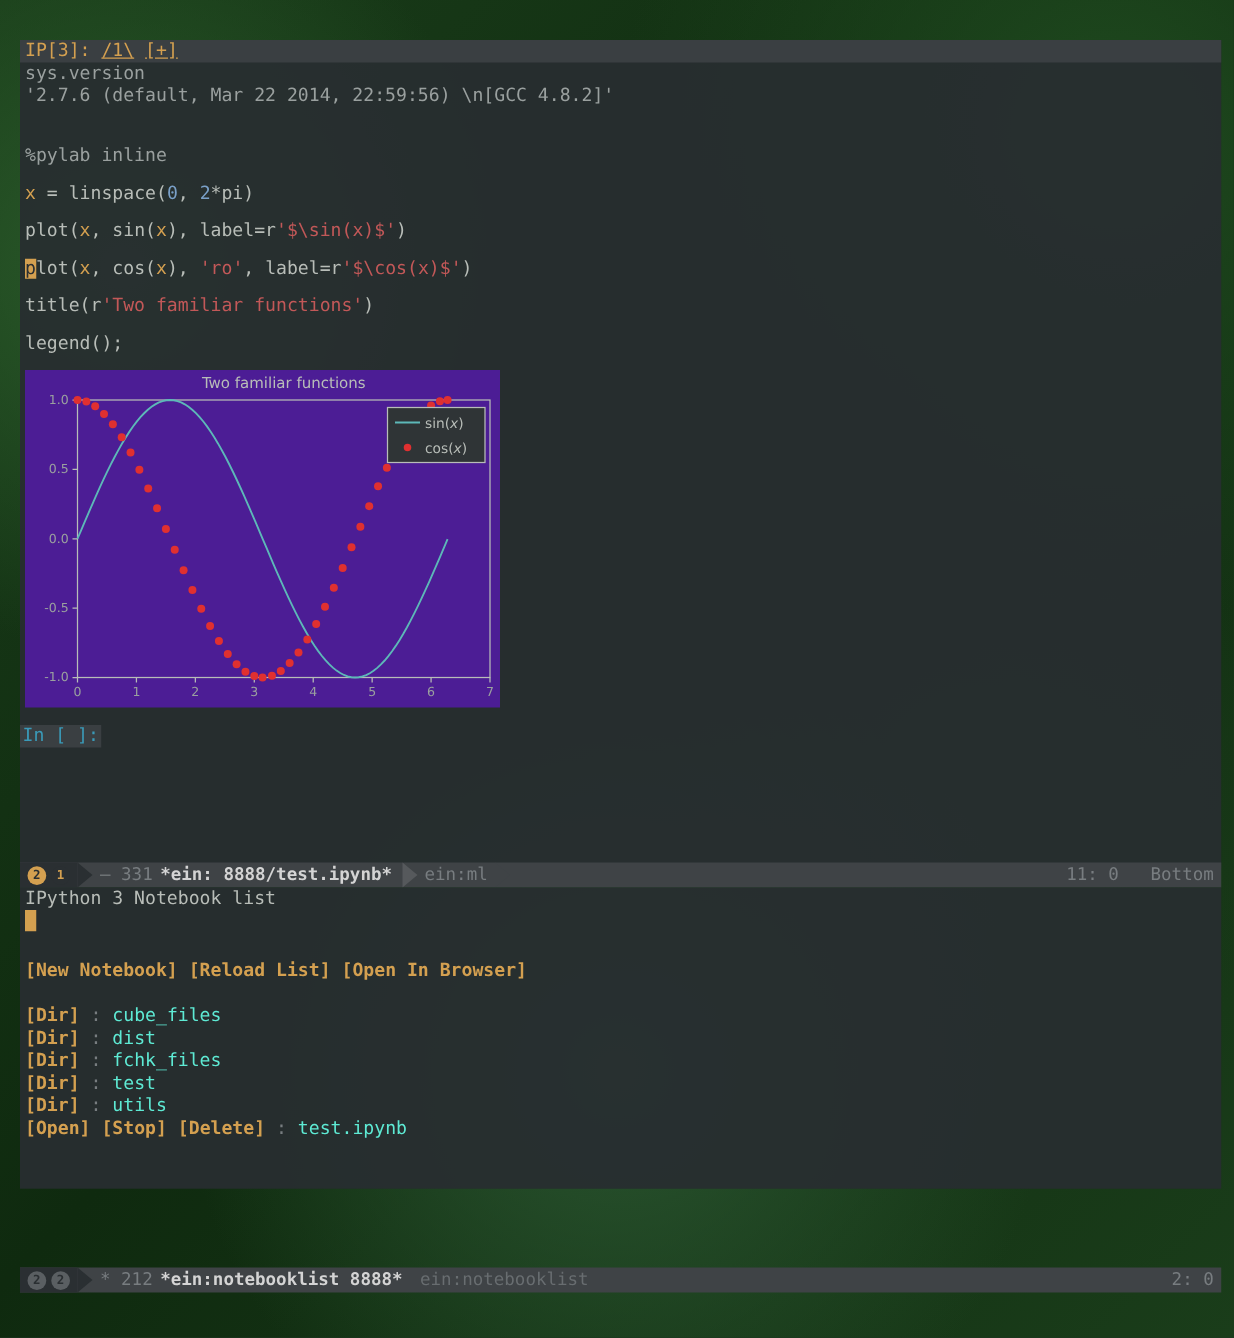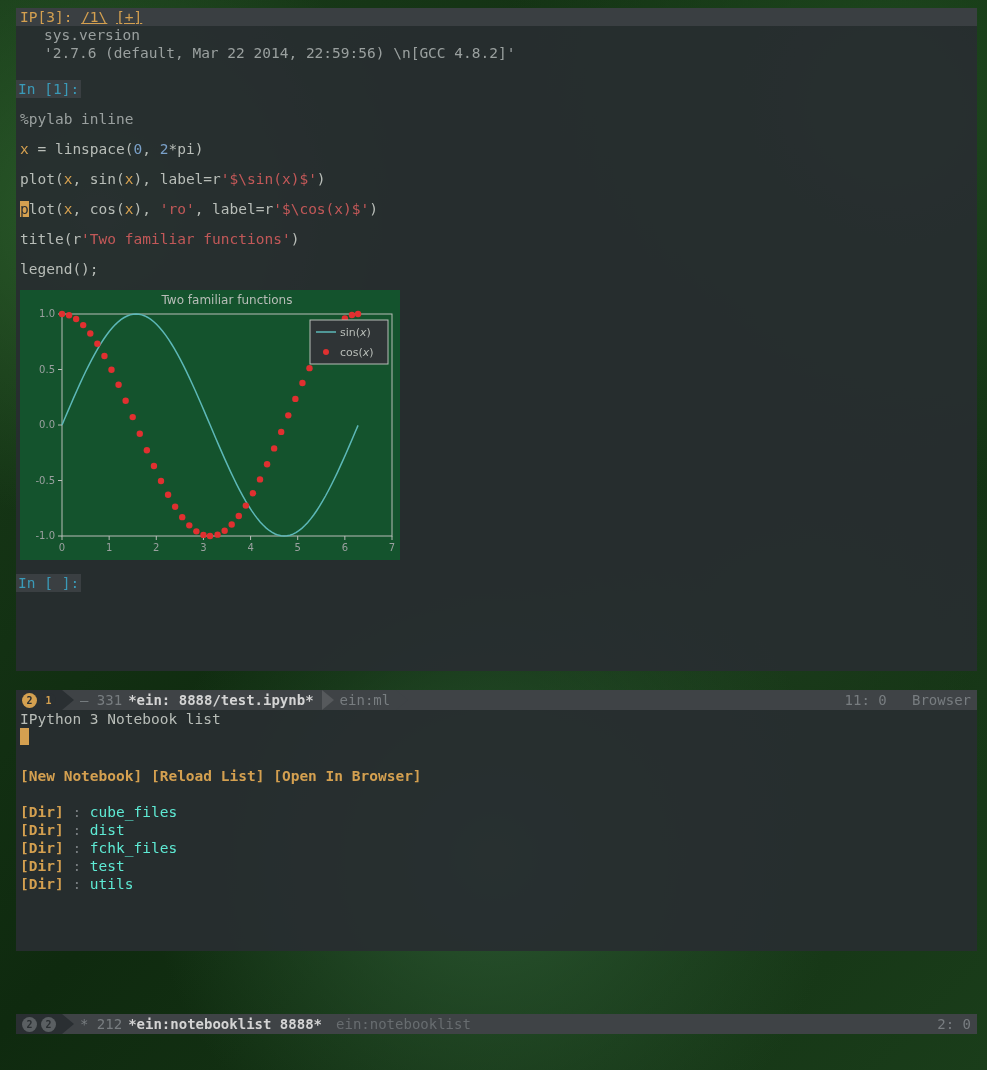--- a/index.html
+++ b/index.html
@@ -23,52 +23,52 @@
     radial-gradient(circle at 50% 80%, #2a5530 0%, transparent 35%),
     radial-gradient(circle at 80% 60%, #1a3a1a 0%, transparent 25%),
     linear-gradient(135deg, #1a3d1a 0%, #0f2a0f 50%, #1a3d1a 100%);
 }
 .pane {
   position: absolute;
   left: 16px;
   right: 10px;
   background: rgba(40,45,48,0.93);
 }
-.pane-top { top: 8px; height: 663px; }
+.pane-top { top: 32px; height: 663px; }
 .pane-bottom { top: 710px; height: 241px; }
 
 .header-line {
   background: #3a3f42;
   padding: 0 4px;
 }
 .ip-tag { color: #d4a050; }
 .ip-active { text-decoration: underline; color: #d4a050; }
 .ip-plus { color: #d4a050; text-decoration: underline; }
 
-.out-text { color: #9aa09f; padding: 0 4px; margin-left: 24px; }
+.out-text { color: #9aa09f; padding: 0 4px; }
 
 .in-prompt {
   background: #3a3f42;
   display: inline-block;
   padding: 0 2px;
 }
 .in-prompt .in { color: #3a9ab8; }
 
 .code { padding: 0 4px; white-space: pre; margin-top: 12px; }
 .kw-mag { color: #9aa09f; }
 .var { color: #d4a050; }
 .num { color: #7aa0c8; }
 .str { color: #c25858; }
 .cursor-block { background: #d4a050; color: #2a2f32; }
 
 .plot-area {
   margin: 12px 4px 4px 4px;
   width: 380px;
   height: 270px;
-  background: #14532d;
+  background: #4c1d95;
   position: relative;
 }
 
 .modeline {
   position: absolute;
   left: 16px; right: 10px;
   height: 20px;
   background: #3f4346;
   display: flex;
   align-items: center;
@@ -124,21 +124,20 @@
 
 <div class="pane pane-top">
   <div class="header-line">
     <span class="ip-tag">IP[3]:</span>
     <span class="ip-active">/1\</span>
     <span class="ip-plus">[+]</span>
   </div>
   <div class="out-text">sys.version</div>
   <div class="out-text">'2.7.6 (default, Mar 22 2014, 22:59:56) \n[GCC 4.8.2]'</div>
   <div style="height:18px"></div>
-  <div><span class="in-prompt"><span class="in">In [1]:</span></span></div>
   <div class="code"><span class="kw-mag">%pylab inline</span></div>
   <div class="code"><span class="var">x</span><span> = linspace(</span><span class="num">0</span><span>, </span><span class="num">2</span><span>*pi)</span></div>
   <div class="code"><span>plot(</span><span class="var">x</span><span>, sin(</span><span class="var">x</span><span>), label=r</span><span class="str">'$\sin(x)$'</span><span>)</span></div>
   <div class="code"><span class="cursor-block">p</span><span>lot(</span><span class="var">x</span><span>, cos(</span><span class="var">x</span><span>), </span><span class="str">'ro'</span><span>, label=r</span><span class="str">'$\cos(x)$'</span><span>)</span></div>
   <div class="code"><span>title(r</span><span class="str">'Two familiar functions'</span><span>)</span></div>
   <div class="code"><span>legend();</span></div>
 
   <div class="plot-area">
     <svg id="chart-svg" width="380" height="270">
         <rect x="42" y="24" width="330" height="222" fill="none" stroke="#b8bdb8" stroke-width="1"></rect>
@@ -230,21 +229,21 @@
     <span class="ml-circle circ-orange">2</span>
     <span class="ml-circle circ-dark">1</span>
   </span>
   <span class="ml-arrow arrow-r-dark"></span>
   <span class="ml-seg">— 331</span>
   <span class="ml-buf">*ein: 8888/test.ipynb*</span>
   <span style="width:8px"></span>
   <span class="ml-arrow arrow-r-grey" style="border-left-color:#56595c"></span>
   <span class="ml-seg">ein:ml</span>
   <span class="ml-arrow arrow-r-grey"></span>
-  <span class="ml-right"><span>11: 0</span>&nbsp;&nbsp;&nbsp;<span>Browser</span></span>
+  <span class="ml-right"><span>11: 0</span>&nbsp;&nbsp;&nbsp;<span>Bottom</span></span>
 </div>
 
 <div class="pane pane-bottom">
   <div class="notebook-list">
     <div class="nl-title">IPython 3 Notebook list</div>
     <div><span class="nl-cursor"></span></div>
     <div style="height:18px"></div>
     <div>
       <span class="nl-btn">[New Notebook]</span>
       <span> </span>
@@ -253,20 +252,30 @@
       <span class="nl-btn">[Open In Browser]</span>
     </div>
     <div style="height:18px"></div>
     <div id="dir-list">
         <div> <span class="nl-dir">[Dir]</span><span class="nl-colon"> : </span><span class="nl-name">cube_files</span></div>
         <div> <span class="nl-dir">[Dir]</span><span class="nl-colon"> : </span><span class="nl-name">dist</span></div>
         <div> <span class="nl-dir">[Dir]</span><span class="nl-colon"> : </span><span class="nl-name">fchk_files</span></div>
         <div> <span class="nl-dir">[Dir]</span><span class="nl-colon"> : </span><span class="nl-name">test</span></div>
         <div> <span class="nl-dir">[Dir]</span><span class="nl-colon"> : </span><span class="nl-name">utils</span></div>
       </div>
+    <div>
+      <span> </span>
+      <span class="nl-btn">[Open]</span>
+      <span> </span>
+      <span class="nl-btn">[Stop]</span>
+      <span> </span>
+      <span class="nl-btn">[Delete]</span>
+      <span class="nl-colon"> : </span>
+      <span class="nl-name">test.ipynb</span>
+    </div>
   </div>
 </div>
 
 <div class="modeline modeline-bottom">
   <span style="background:#2a2f32;height:100%;display:flex;align-items:center;padding:0 4px">
     <span class="ml-circle circ-grey">2</span>
     <span class="ml-circle circ-grey">2</span>
   </span>
   <span class="ml-arrow arrow-r-dark"></span>
   <span class="ml-seg">* 212</span>

